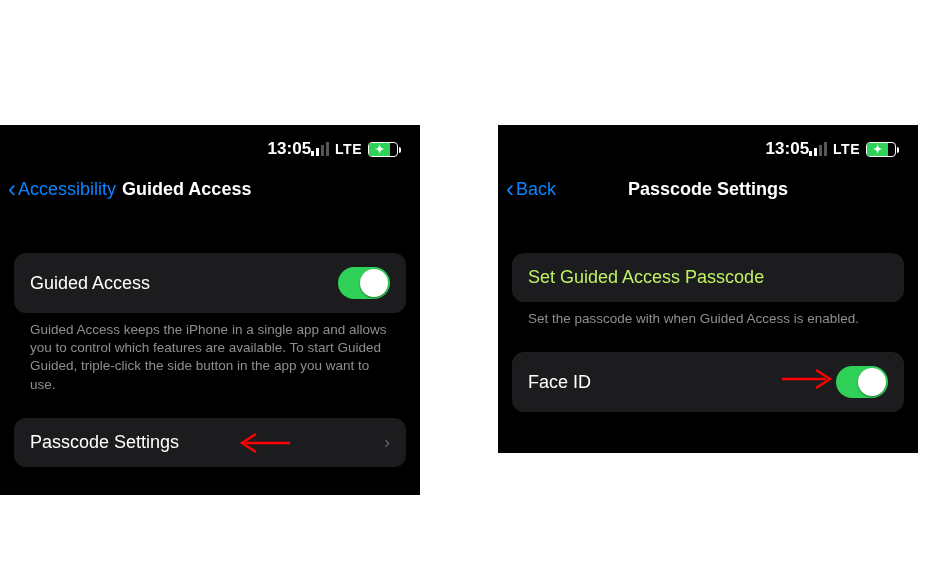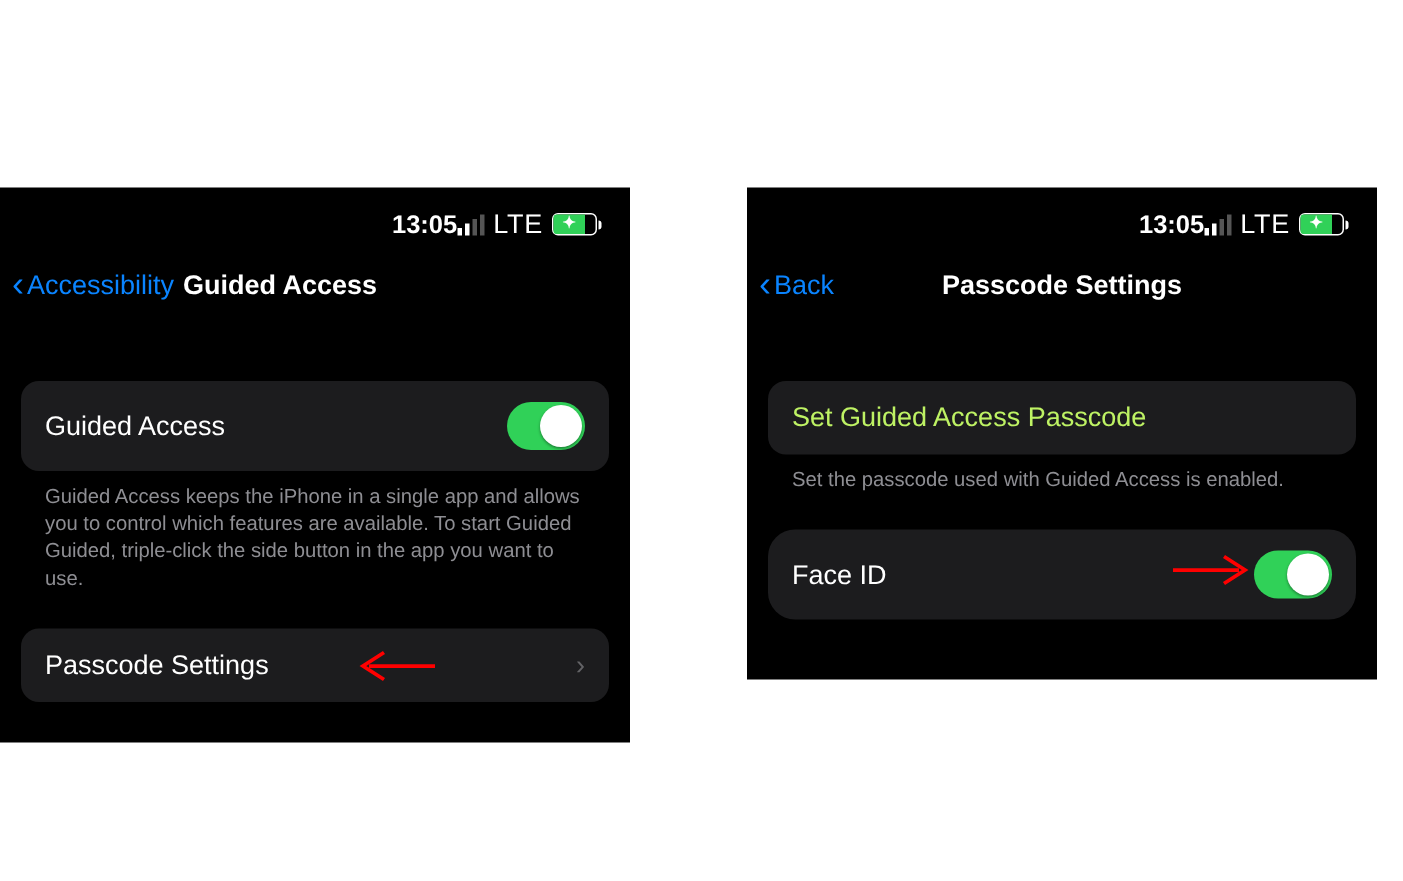--- a/index.html
+++ b/index.html
@@ -25,21 +25,21 @@
     justify-content: flex-end;
     align-items: center;
     padding: 14px 22px 8px 30px;
     font-size: 17px;
     font-weight: 600;
   }
   .status-right { display:flex; align-items:center; gap:6px; }
   .signal { display:inline-flex; align-items:flex-end; gap:2px; }
   .signal i { width:3px; background:#fff; display:inline-block; }
   .signal i.dim { background:#555; }
-  .lte { font-weight:400; letter-spacing:0.5px; font-size:18px;}
+  .lte { font-weight:700; letter-spacing:0.5px; font-size:14px;}
   .battery {
     width:30px; height:15px; border:1.5px solid #fff; border-radius:4px;
     position:relative; display:flex; align-items:center;
   }
   .battery::after{
     content:""; position:absolute; right:-4px; top:4px; width:2.5px; height:6px;
     background:#fff; border-radius:0 2px 2px 0;
   }
   .battery-fill{
     background:#30d158; height:100%; width:75%; border-radius:2px 0 0 2px;
@@ -179,25 +179,25 @@
     </span>
     <span class="nav-title centered">Passcode Settings</span>
   </div>
 
   <div class="content">
     <div class="group-gap"></div>
 
     <div class="cell">
       <span class="label link">Set Guided Access Passcode</span>
     </div>
-    <div class="footer">Set the passcode used with Guided Access is enabled.</div>
+    <div class="footer">Set the passcode with when Guided Access is enabled.</div>
 
     <div class="spacer-md"></div>
 
-    <div class="cell" style="position:relative;border-radius:18px;">
+    <div class="cell" style="position:relative;">
       <span class="label">Face ID</span>
       <span class="toggle">
           <span class="knob"></span>
         </span>
       <span class="arrow" style="right:64px; top:14px;">
         <svg width="60" height="26">
             <g stroke="#ff0000" stroke-width="2.5" fill="none">
           <line x1="2" y1="13" x2="46" y2="13"></line>
           <polyline points="36,4 50,13 36,22"></polyline>
         </g>

